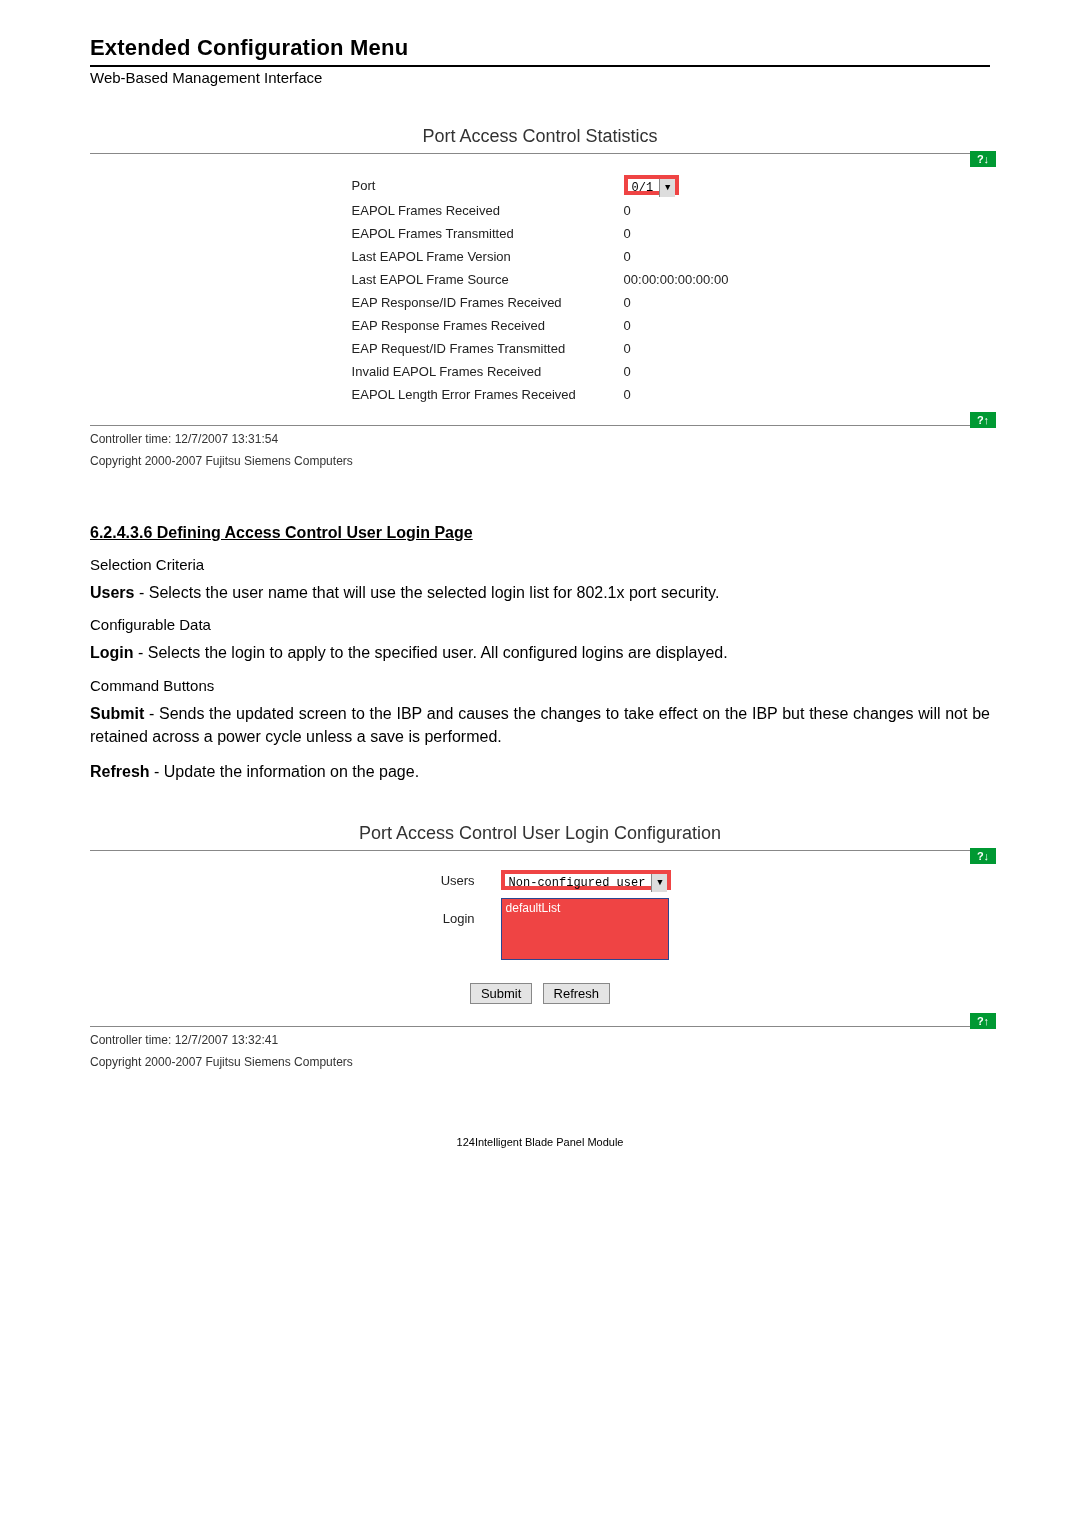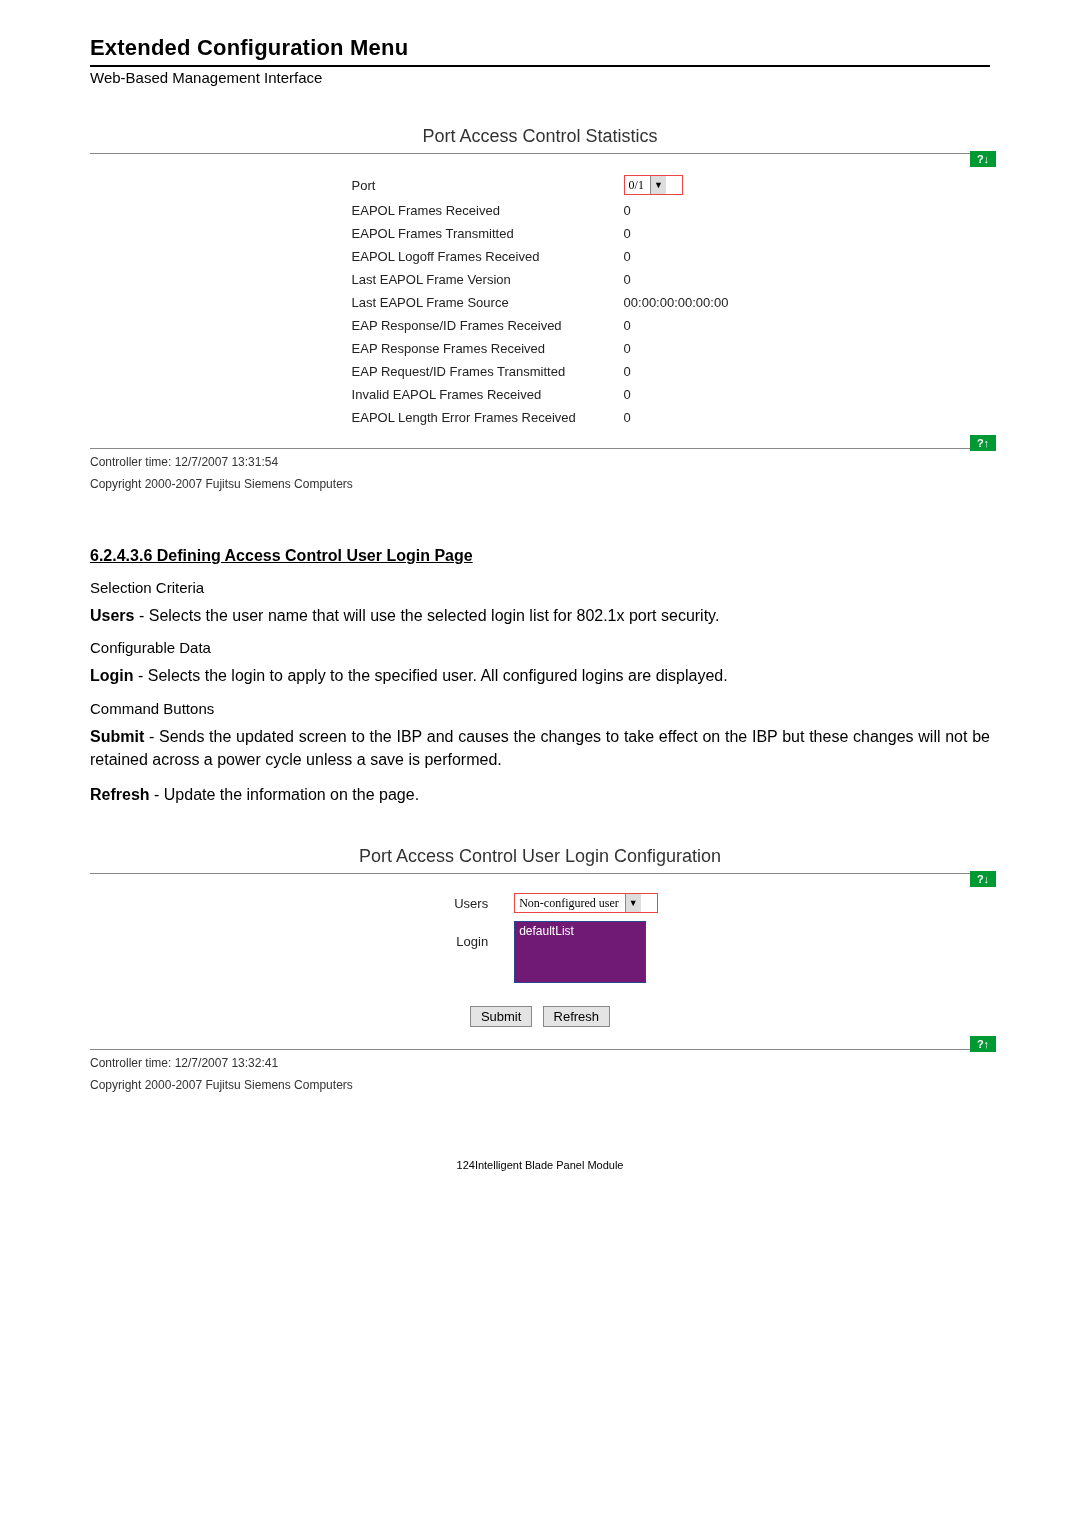--- a/index.html
+++ b/index.html
@@ -59,25 +59,25 @@
     margin: 0 auto;
     font-family: Verdana, Arial, sans-serif;
     font-size: 13px;
     color: #222;
   }
   .kv-table tr td { padding: 3px 8px; vertical-align: middle; }
   .kv-table tr td:first-child { width: 270px; }
 
   .fake-select {
     display: inline-block;
-    border: 1px solid #ef4444;
+    border: 4px solid #ef4444;
     background: #fff;
-    font-family: Liberation Serif, serif;
+    font-family: Liberation Mono, monospace;
     font-size: 12px;
-    padding: 0 16px 0 4px;
+    padding: 0 0 0 4px;
     height: 20px;
     line-height: 18px;
     color: #000;
   }
   .fake-select .arrow-box {
     display: inline-block;
     width: 16px;
     height: 18px;
     margin-left: 6px;
     background: #ddd;
@@ -125,25 +125,25 @@
     line-height: 1.45;
     margin-bottom: 12px;
     text-align: justify;
   }
   .doc-body b { font-weight: bold; }
 
   
   .login-panel .panel-body { padding: 14px 10px 22px 10px; }
   .select-listbox {
     border: 1px solid #2a4690;
-    background: #701a75;
+    background: #ef4444;
     color: #fff;
     font-family: Verdana, Arial, sans-serif;
     font-size: 12px;
-    width: 132px;
+    width: 168px;
     height: 62px;
     padding: 2px 4px;
   }
 
   .page-footer {
     display: flex;
     justify-content: center;
     margin-top: 66px;
     font-size: 11px;
   }
@@ -168,24 +168,20 @@
             <span>0/1</span><span class="arrow-box">▼</span>
           </span>
         </td>
       </tr>
       <tr>
             <td>EAPOL Frames Received</td>
             <td>0</td>
           </tr>
       <tr>
             <td>EAPOL Frames Transmitted</td>
-            <td>0</td>
-          </tr>
-      <tr>
-            <td>EAPOL Logoff Frames Received</td>
             <td>0</td>
           </tr>
       <tr>
             <td>Last EAPOL Frame Version</td>
             <td>0</td>
           </tr>
       <tr>
             <td>Last EAPOL Frame Source</td>
             <td>00:00:00:00:00:00</td>
           </tr>

